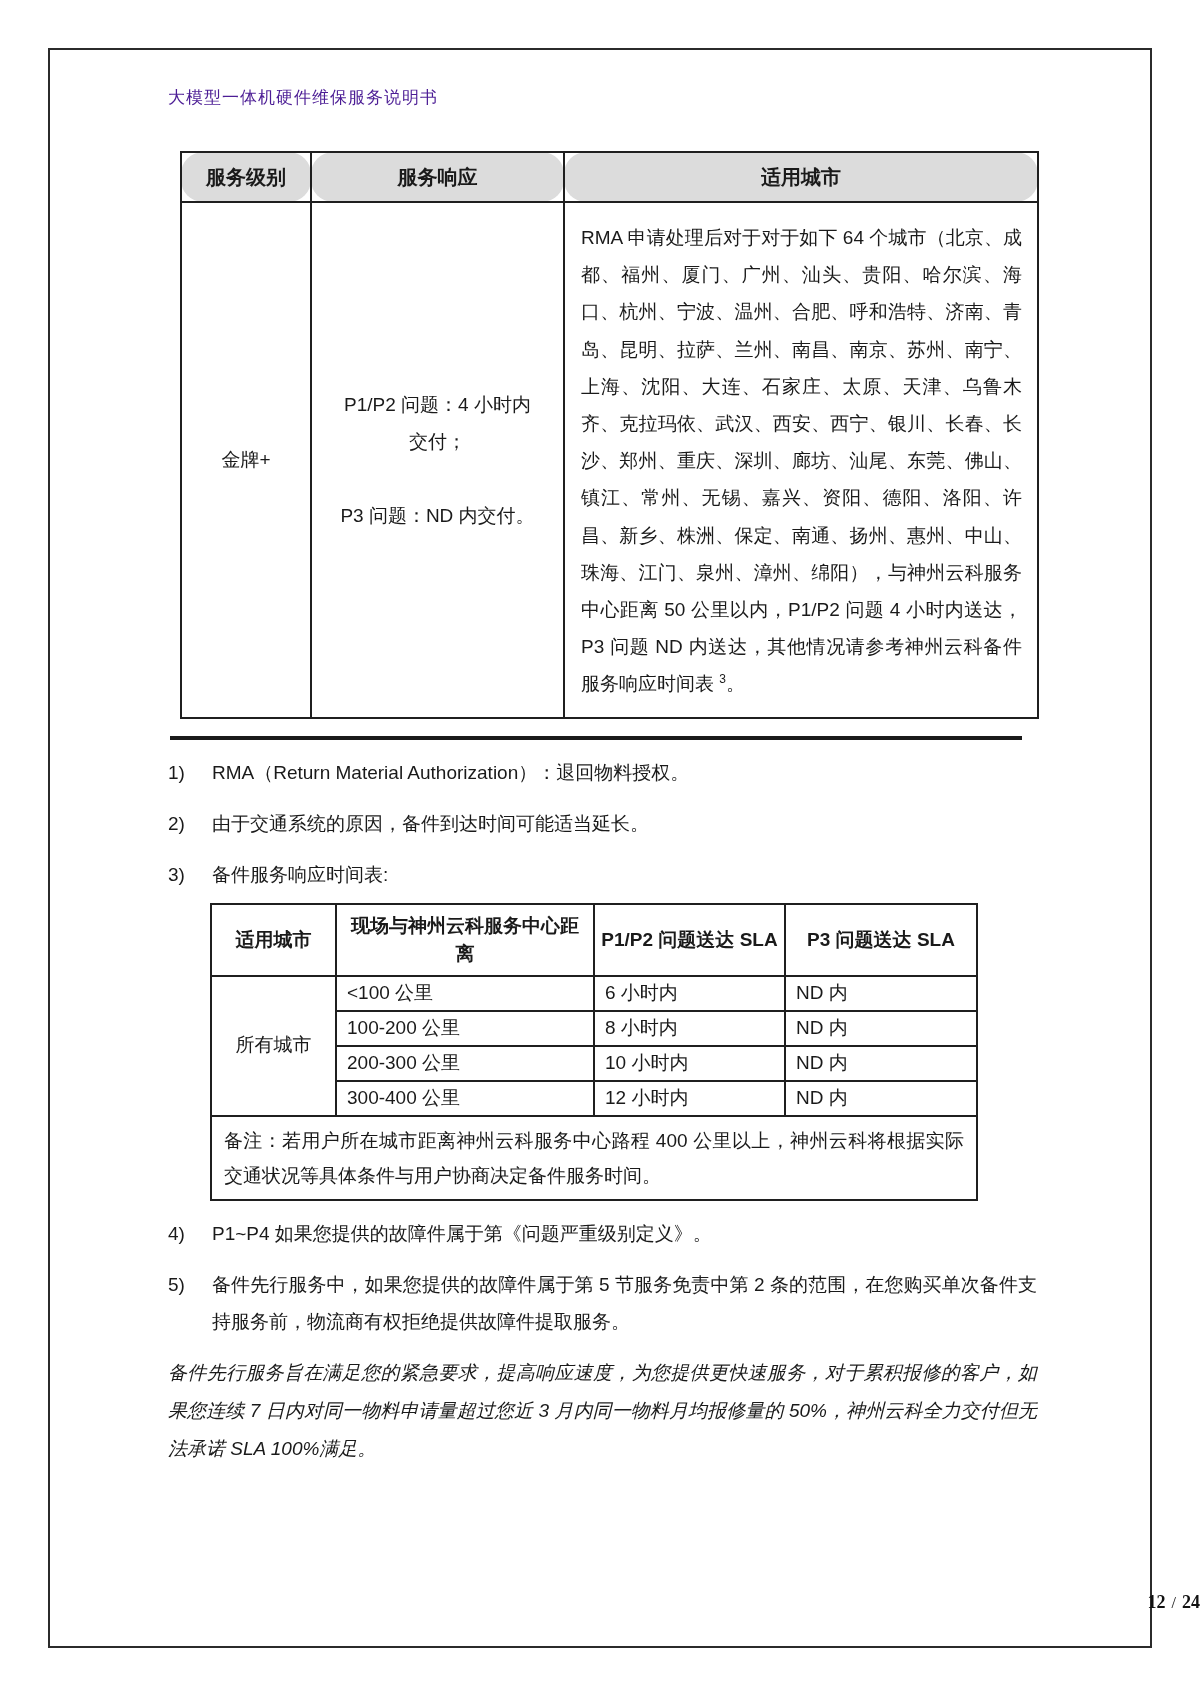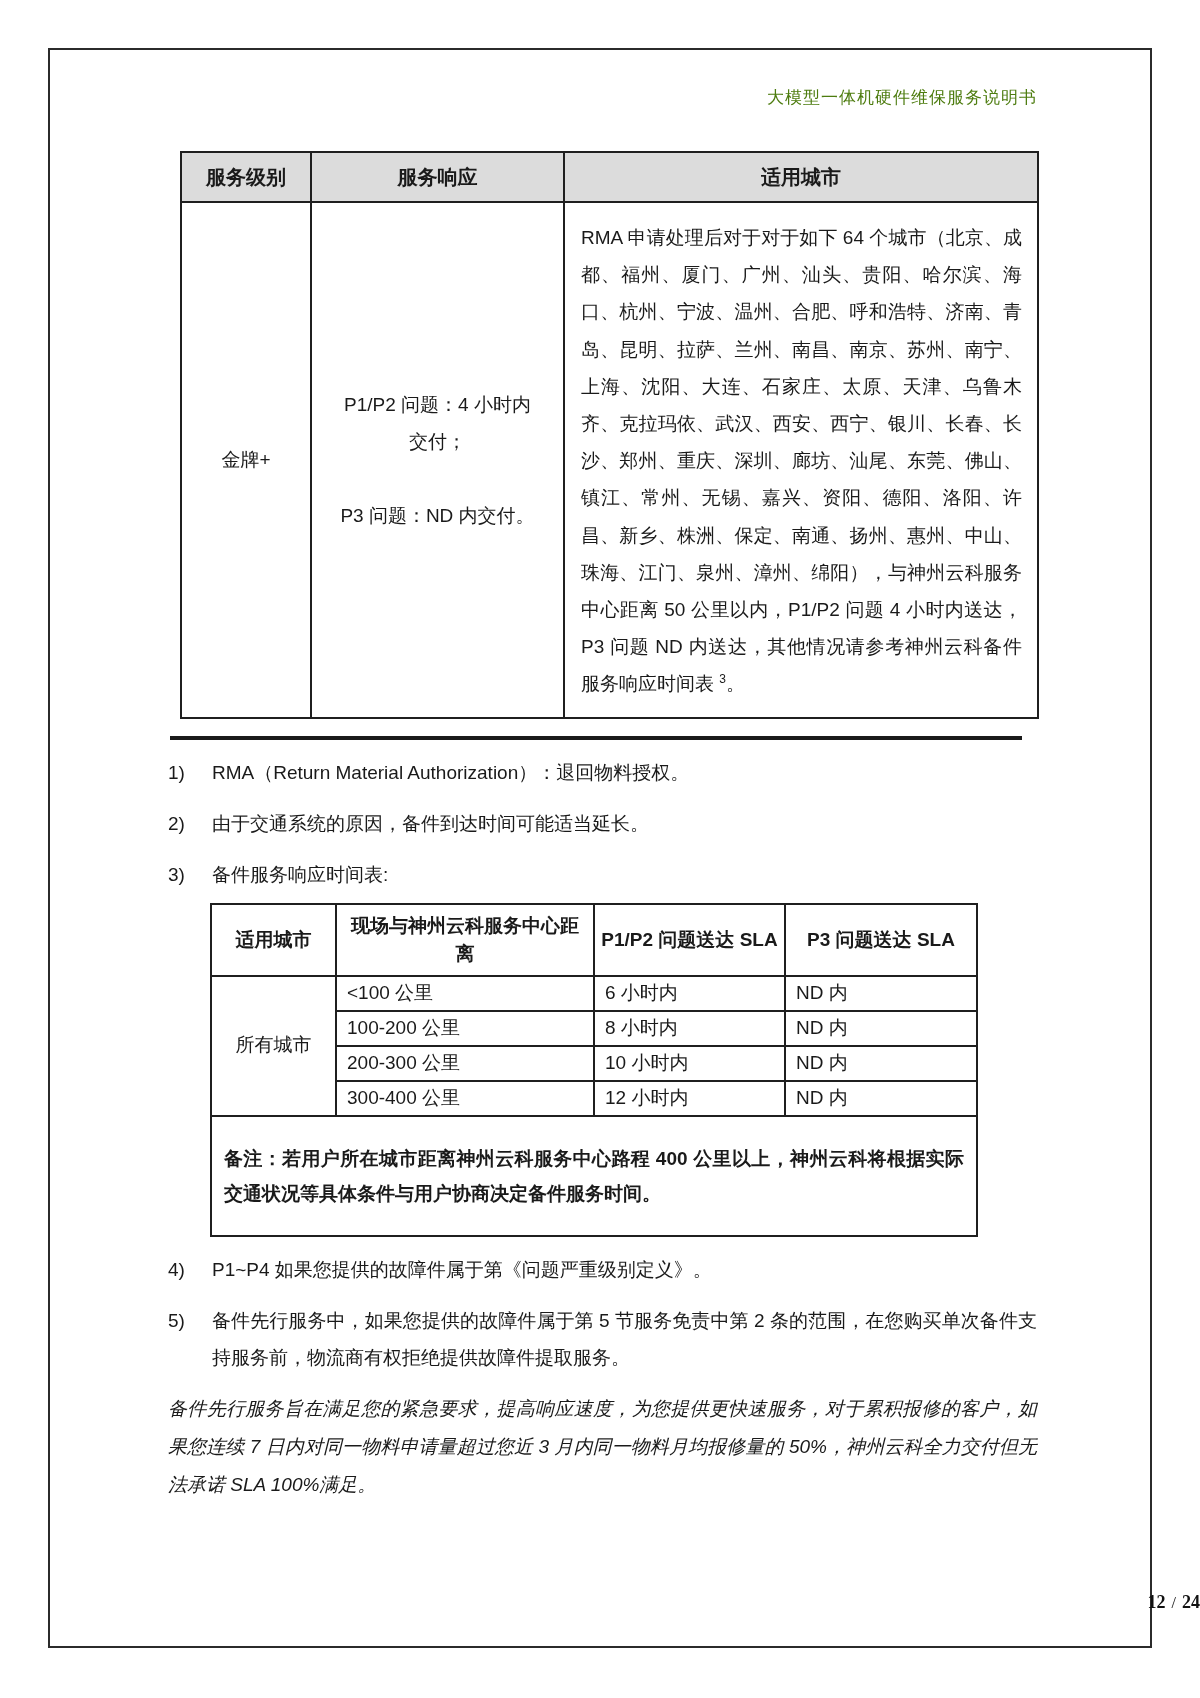--- a/index.html
+++ b/index.html
@@ -16,42 +16,43 @@
     left: 48px; top: 48px; right: 48px; bottom: 50px;
     border: 2px solid #2b2b2b;
     pointer-events: none;
   }
   .content {
     position: absolute;
     left: 168px; top: 0; width: 869px;
   }
   .doc-header {
     margin-top: 86px;
-    text-align: right;
+    text-align: left;
     font-family: "Liberation Serif", "DejaVu Serif", serif;
     font-size: 17px;
     letter-spacing: 1px;
-    color: #4d7c0f;
+    color: #4c1d95;
   }
   
   table { border-collapse: collapse; }
   .tbl1 {
     margin-top: 42px;
     margin-left: 12px;
     width: 857px;
     table-layout: fixed;
   }
   .tbl1 th, .tbl1 td { border: 2px solid #1f1f1f; }
   .tbl1 th {
     background: #dcdcdc;
     font-size: 20px;
     font-weight: bold;
     height: 50px;
     text-align: center;
     vertical-align: middle;
+    border-radius: 22px;
   }
   .tbl1 td { vertical-align: middle; }
   .cell-level {
     text-align: center;
     font-size: 19px;
     margin-left: 44px;
   }
   .cell-response {
     text-align: center;
     font-size: 19px;
@@ -113,24 +114,23 @@
   }
   .tbl2 td {
     font-size: 19px;
     padding: 3px 10px 4px 10px;
     vertical-align: middle;
     line-height: 26px;
   }
   .tbl2 .scope-cell { text-align: center; }
   .tbl2 .note-cell {
     line-height: 35px;
-    padding: 24px 12px;
+    padding: 6px 12px;
     text-align: justify;
     text-justify: inter-ideograph;
-    font-weight: bold;
   }
   
   .closing {
     margin-top: 14px;
     font-size: 19px;
     line-height: 38px;
     text-align: justify;
     text-justify: inter-ideograph;
     font-style: italic;
   }

